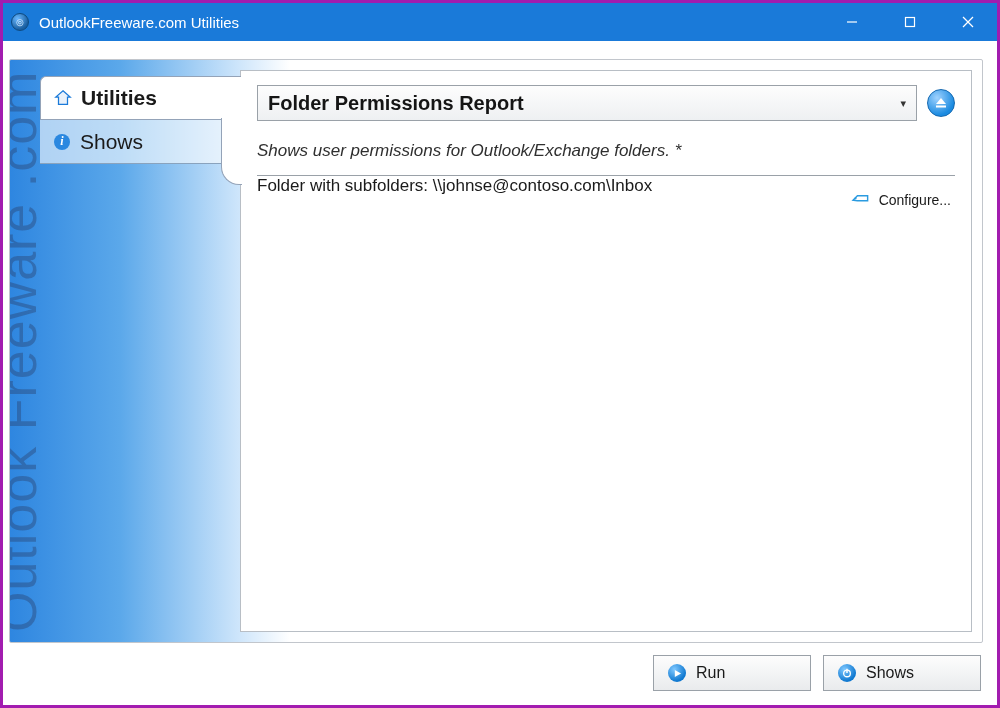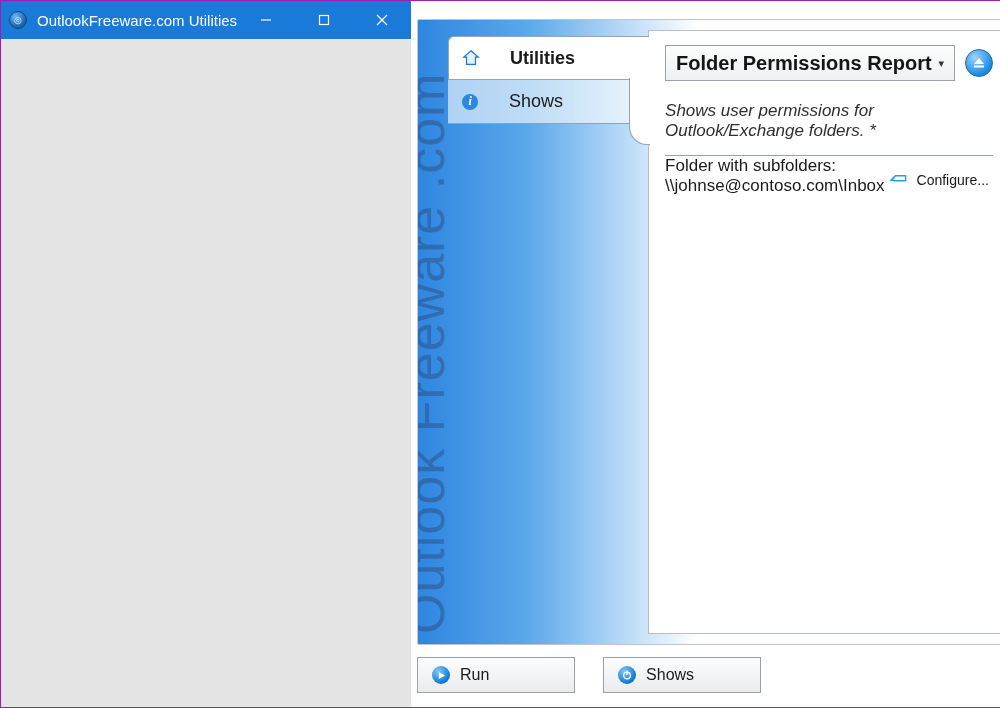--- a/index.html
+++ b/index.html
@@ -6,23 +6,23 @@
   body {
     font-family: "Segoe UI", Tahoma, sans-serif;
     background: #fff;
     width: 1000px;
     height: 708px;
     overflow: hidden;
   }
   .window {
     width: 1000px;
     height: 708px;
-    border: 1px solid #a21caf;
-    display: flex;
-    flex-direction: row;
+    border: 3px solid #a21caf;
+    display: flex;
+    flex-direction: column;
     background: #e5e5e5;
   }
   .titlebar {
     height: 38px;
     background: #1a7ad9;
     display: flex;
     align-items: center;
     color: #fff;
     padding: 0 0 0 8px;
     flex-shrink: 0;
@@ -126,21 +126,21 @@
     width: 20px; height: 20px;
     margin-right: 8px;
     display: flex; align-items: center; justify-content: center;
   }
   .info-circ {
     width: 16px; height: 16px; border-radius: 50%;
     background: #2b88e0; color: #fff;
     font-size: 12px; font-weight: bold; font-style: italic; font-family: Georgia, serif;
     display: flex; align-items: center; justify-content: center;
   }
-  .tab-label { font-size: 18px; color: #1a1a1a; margin-left: 21px; }
+  .tab-label { font-size: 21px; color: #1a1a1a; }
   .tab.active .tab-label { font-weight: 700; }
 
   .main-panel {
     flex: 1;
     background: #fff;
     border: 1px solid #b8bec5;
     border-radius: 0;
     padding: 14px 16px;
     position: relative;
     z-index: 1;
@@ -210,22 +210,22 @@
     margin-top: 10px;
   }
   .tag-icon {
     color: #32a4e0;
     font-size: 18px;
     transform: rotate(0deg);
   }
 
   .bottom-bar {
     display: flex;
-    justify-content: flex-start;
-    gap: 28px;
+    justify-content: flex-end;
+    gap: 12px;
     padding: 12px 2px 6px 0;
   }
   .btn {
     width: 158px;
     height: 36px;
     border: 1px solid #9aa1a8;
     background: linear-gradient(#fdfdfd, #e9ebed);
     display: flex;
     align-items: center;
     padding: 0 14px;

